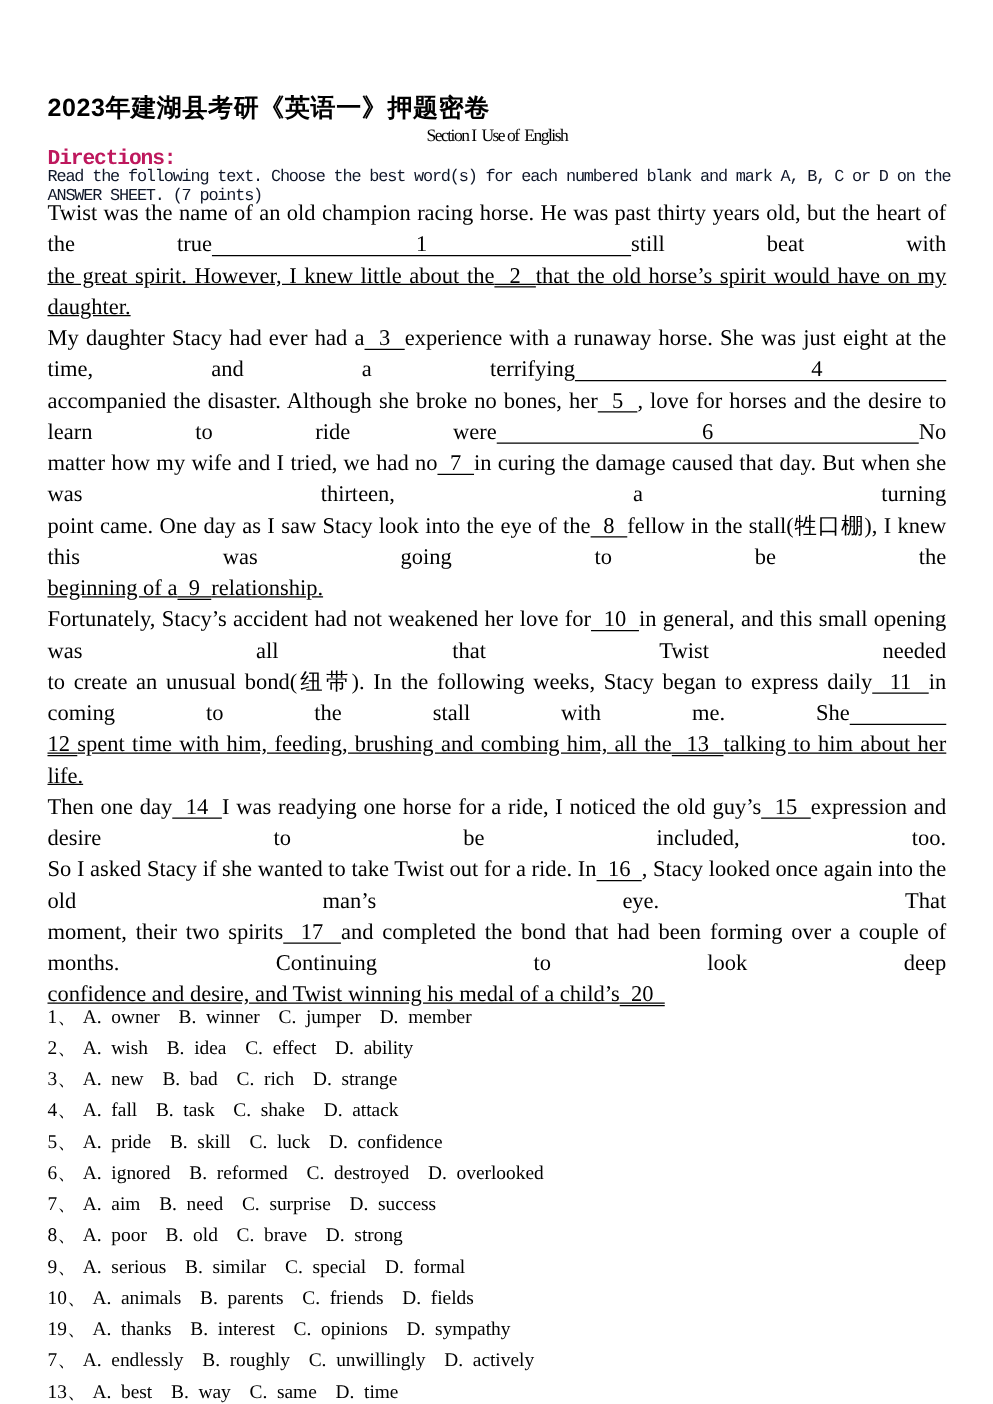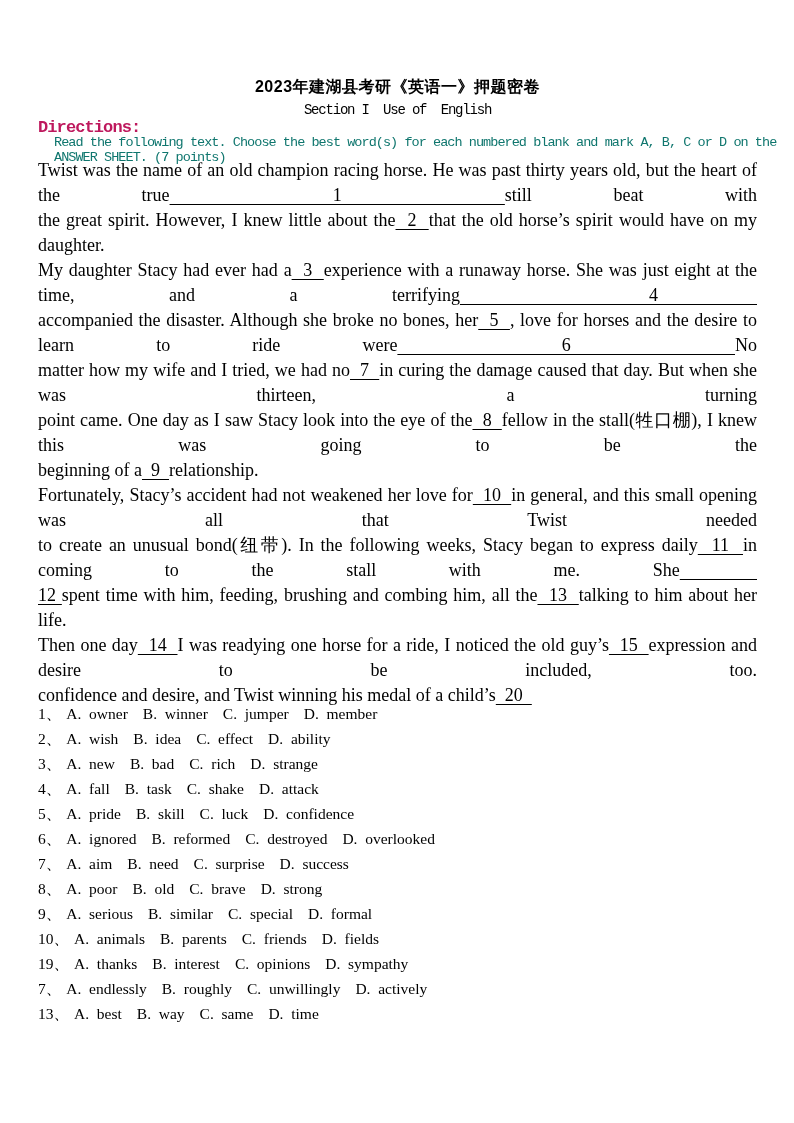--- a/index.html
+++ b/index.html
@@ -15,28 +15,28 @@
   .page {
     box-sizing: border-box;
     width: 794px;
     min-height: 1123px;
     padding: 74px 37px 20px 38px;
     background: #ffffff;
   }
   .doc-title {
     font-family: "Liberation Sans", sans-serif;
     font-weight: bold;
-    font-size: 16px;
+    font-size: 20px;
     line-height: 26px;
-    text-align: center;
+    text-align: left;
     letter-spacing: 0.5px;
     color: #000;
   }
   .sec-heading {
-    font-family: Liberation Mono, monospace;
+    font-family: Liberation Serif, serif;
     font-size: 14px;
     letter-spacing: -1.2px;
     line-height: 16px;
     margin-top: 2px;
     text-align: center;
     white-space: pre;
     color: #000;
   }
   .dir-label {
     font-family: "Liberation Mono", monospace;
@@ -46,36 +46,36 @@
     line-height: 15px;
     margin-top: 2px;
     color: #be185d;
   }
   .dir-line {
     font-family: "Liberation Mono", monospace;
     font-size: 13.5px;
     letter-spacing: -0.95px;
     line-height: 15px;
     white-space: nowrap;
-    color: #0f766e;
-    margin-left: 16px;
+    color: #0f172a;
   }
   .passage {
     margin-top: -7px;
     font-family: "Liberation Serif", serif;
     font-size: 18px;
     color: #000;
   }
   .p-line {
     line-height: 25px;
     text-align: justify;
     text-align-last: justify;
   }
   .p-line.pend {
     text-align-last: left;
+    text-decoration: underline;
   }
   .blank {
     text-decoration: underline;
     text-decoration-thickness: 1px;
     text-underline-offset: 3px;
   }
   .questions {
     margin-top: -7px;
     font-family: "Liberation Serif", serif;
     font-size: 15.5px;
@@ -102,20 +102,22 @@
       <div class="p-line pend">the great spirit. However, I knew little about the<span class="blank">&nbsp;&nbsp;2&nbsp;&nbsp;</span>that the old horse’s spirit would have on my daughter.</div>
       <div class="p-line">My daughter Stacy had ever had a<span class="blank">&nbsp;&nbsp;3&nbsp;&nbsp;</span>experience with a runaway horse. She was just eight at the time, and a terrifying<span class="blank">&nbsp;&nbsp;4&nbsp;&nbsp;</span></div>
       <div class="p-line">accompanied the disaster. Although she broke no bones, her<span class="blank">&nbsp;&nbsp;5&nbsp;&nbsp;</span>, love for horses and the desire to learn to ride were<span class="blank">&nbsp;&nbsp;6&nbsp;&nbsp;</span>No</div>
       <div class="p-line">matter how my wife and I tried, we had no<span class="blank">&nbsp;&nbsp;7&nbsp;&nbsp;</span>in curing the damage caused that day. But when she was thirteen, a turning</div>
       <div class="p-line">point came. One day as I saw Stacy look into the eye of the<span class="blank">&nbsp;&nbsp;8&nbsp;&nbsp;</span>fellow in the stall(牲口棚), I knew this was going to be the</div>
       <div class="p-line pend">beginning of a<span class="blank">&nbsp;&nbsp;9&nbsp;&nbsp;</span>relationship.</div>
       <div class="p-line">Fortunately, Stacy’s accident had not weakened her love for<span class="blank">&nbsp;&nbsp;10&nbsp;&nbsp;</span>in general, and this small opening was all that Twist needed</div>
       <div class="p-line">to create an unusual bond(纽带). In the following weeks, Stacy began to express daily<span class="blank">&nbsp;&nbsp;11&nbsp;&nbsp;</span>in coming to the stall with me. She<span class="blank">&nbsp;&nbsp;</span></div>
       <div class="p-line pend"><span class="blank">12&nbsp;</span>spent time with him, feeding, brushing and combing him, all the<span class="blank">&nbsp;&nbsp;13&nbsp;&nbsp;</span>talking to him about her life.</div>
       <div class="p-line">Then one day<span class="blank">&nbsp;&nbsp;14&nbsp;&nbsp;</span>I was readying one horse for a ride, I noticed the old guy’s<span class="blank">&nbsp;&nbsp;15&nbsp;&nbsp;</span>expression and desire to be included, too.</div>
+      <div class="p-line">So I asked Stacy if she wanted to take Twist out for a ride. In<span class="blank">&nbsp;&nbsp;16&nbsp;&nbsp;</span>, Stacy looked once again into the old man’s eye. That</div>
+      <div class="p-line">moment, their two spirits<span class="blank">&nbsp;&nbsp;17&nbsp;&nbsp;</span>and completed the bond that had been forming over a couple of months. Continuing to look deep</div>
       <div class="p-line pend">confidence and desire, and Twist winning his medal of a child’s<span class="blank">&nbsp;&nbsp;20&nbsp;&nbsp;</span></div>
     </div>
   <div class="questions">
       <div class="q-line"><span class="q-num">1、</span><span class="q-opt">A.&nbsp;&nbsp;owner</span><span class="q-opt">B.&nbsp;&nbsp;winner</span><span class="q-opt">C.&nbsp;&nbsp;jumper</span><span class="q-opt">D.&nbsp;&nbsp;member</span></div>
       <div class="q-line"><span class="q-num">2、</span><span class="q-opt">A.&nbsp;&nbsp;wish</span><span class="q-opt">B.&nbsp;&nbsp;idea</span><span class="q-opt">C.&nbsp;&nbsp;effect</span><span class="q-opt">D.&nbsp;&nbsp;ability</span></div>
       <div class="q-line"><span class="q-num">3、</span><span class="q-opt">A.&nbsp;&nbsp;new</span><span class="q-opt">B.&nbsp;&nbsp;bad</span><span class="q-opt">C.&nbsp;&nbsp;rich</span><span class="q-opt">D.&nbsp;&nbsp;strange</span></div>
       <div class="q-line"><span class="q-num">4、</span><span class="q-opt">A.&nbsp;&nbsp;fall</span><span class="q-opt">B.&nbsp;&nbsp;task</span><span class="q-opt">C.&nbsp;&nbsp;shake</span><span class="q-opt">D.&nbsp;&nbsp;attack</span></div>
       <div class="q-line"><span class="q-num">5、</span><span class="q-opt">A.&nbsp;&nbsp;pride</span><span class="q-opt">B.&nbsp;&nbsp;skill</span><span class="q-opt">C.&nbsp;&nbsp;luck</span><span class="q-opt">D.&nbsp;&nbsp;confidence</span></div>
       <div class="q-line"><span class="q-num">6、</span><span class="q-opt">A.&nbsp;&nbsp;ignored</span><span class="q-opt">B.&nbsp;&nbsp;reformed</span><span class="q-opt">C.&nbsp;&nbsp;destroyed</span><span class="q-opt">D.&nbsp;&nbsp;overlooked</span></div>
       <div class="q-line"><span class="q-num">7、</span><span class="q-opt">A.&nbsp;&nbsp;aim</span><span class="q-opt">B.&nbsp;&nbsp;need</span><span class="q-opt">C.&nbsp;&nbsp;surprise</span><span class="q-opt">D.&nbsp;&nbsp;success</span></div>

